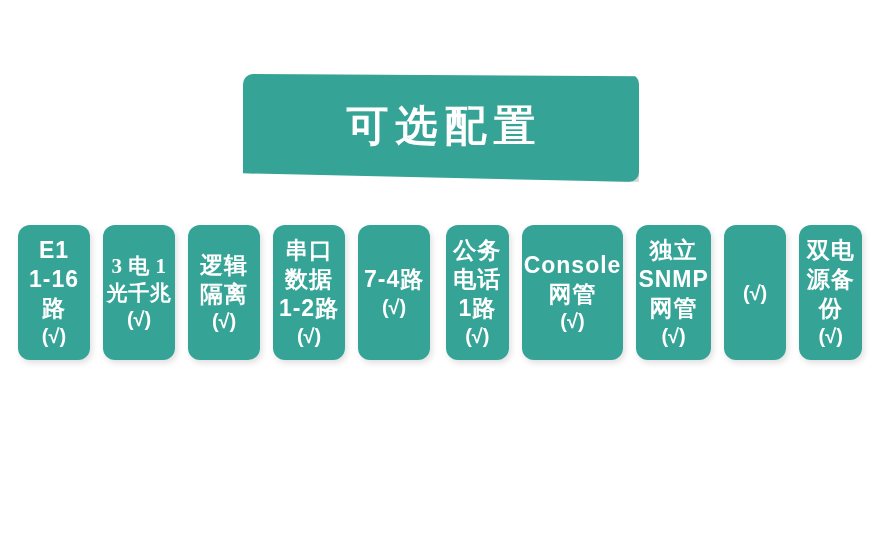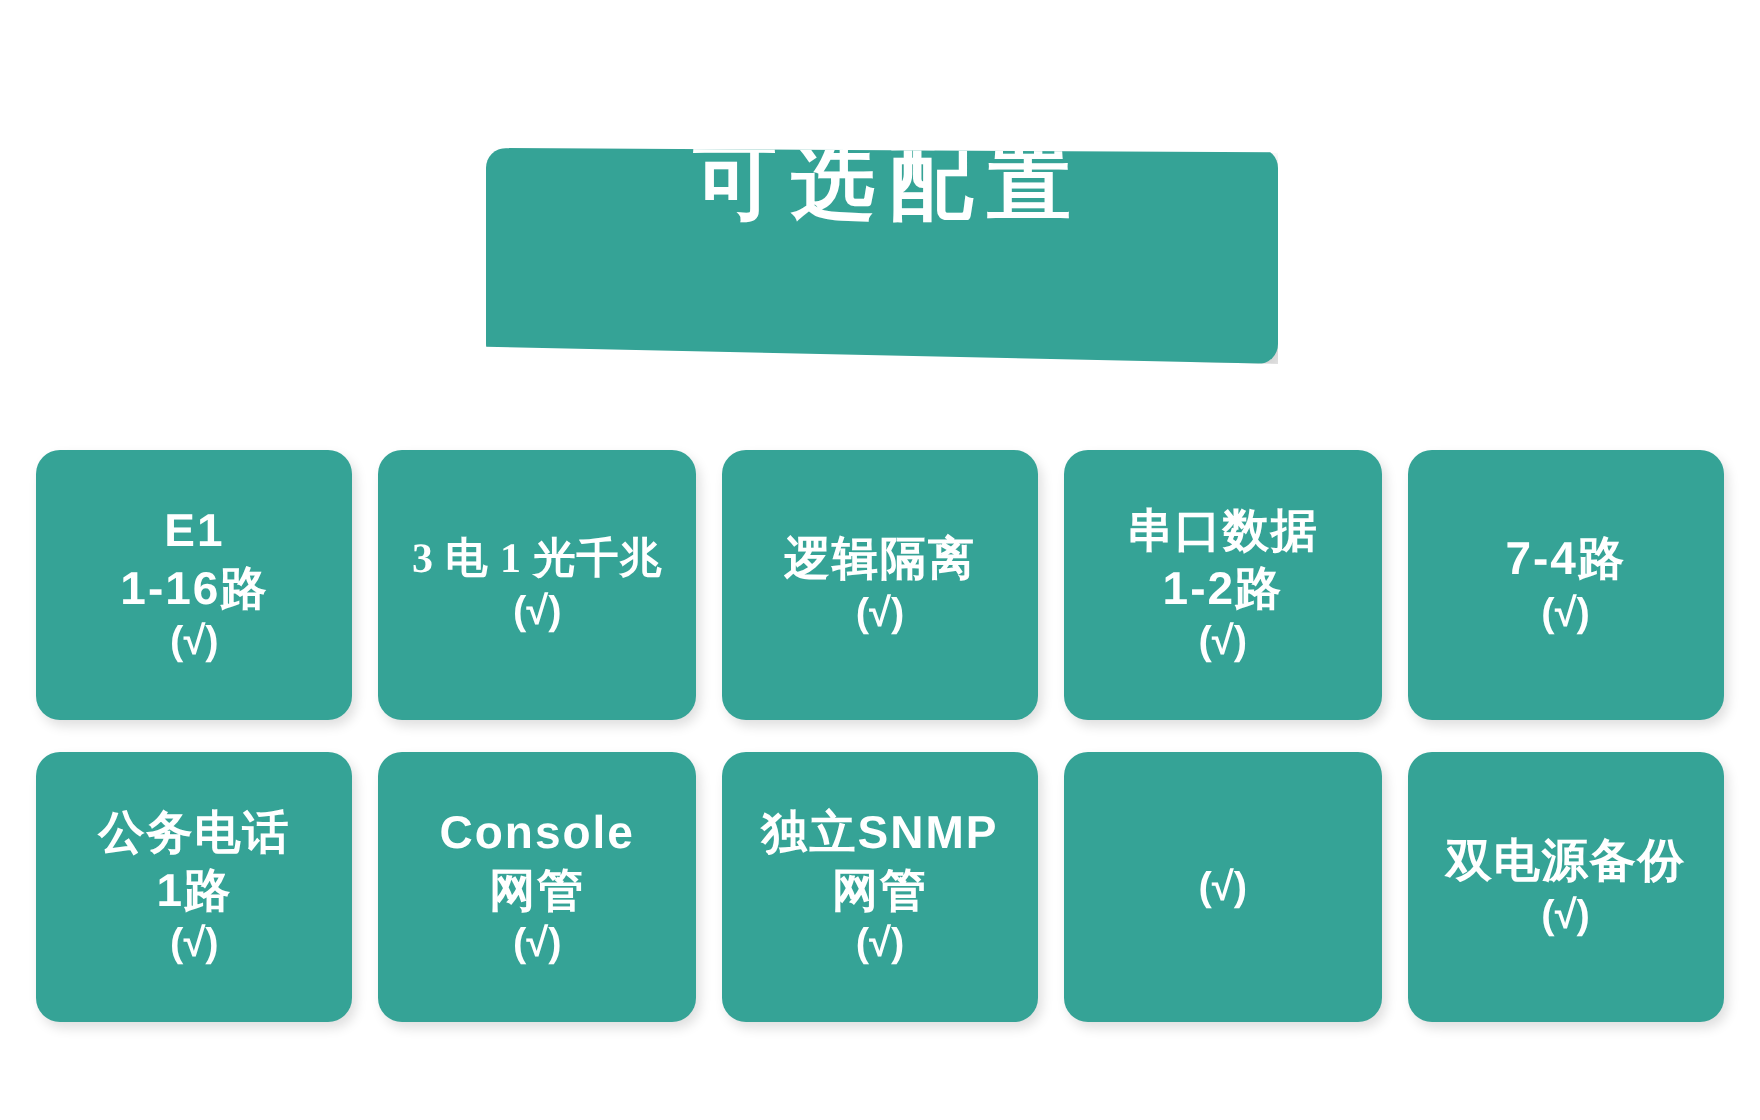--- a/index.html
+++ b/index.html
@@ -30,41 +30,41 @@
   }
   .banner {
     width: 100%;
     height: 100%;
     background: #35a396;
     border-radius: 10px;
     
     clip-path: polygon(0% 0%, 100% 2%, 100% 100%, 0% 92%);
     box-shadow: 4px 6px 9px rgba(0,0,0,0.18);
     display: flex;
-    align-items: flex-start;
+    align-items: center;
     justify-content: center;
   }
   .banner-title {
     color: #ffffff;
     font-size: 42px;
     font-weight: bold;
     letter-spacing: 7px;
     text-indent: 7px;
     line-height: 1;
     margin-top: -4px;
   }
 
   
   .grid {
     position: absolute;
     left: 18px;
     top: 225px;
     width: 844px;
     display: flex;
-    flex-direction: column;
+    flex-direction: row;
     gap: 16px;
   }
   .row {
     display: flex;
     gap: 13px;
   }
   .card {
     flex: 1 1 0;
     height: 135px;
     background: #35a396;

